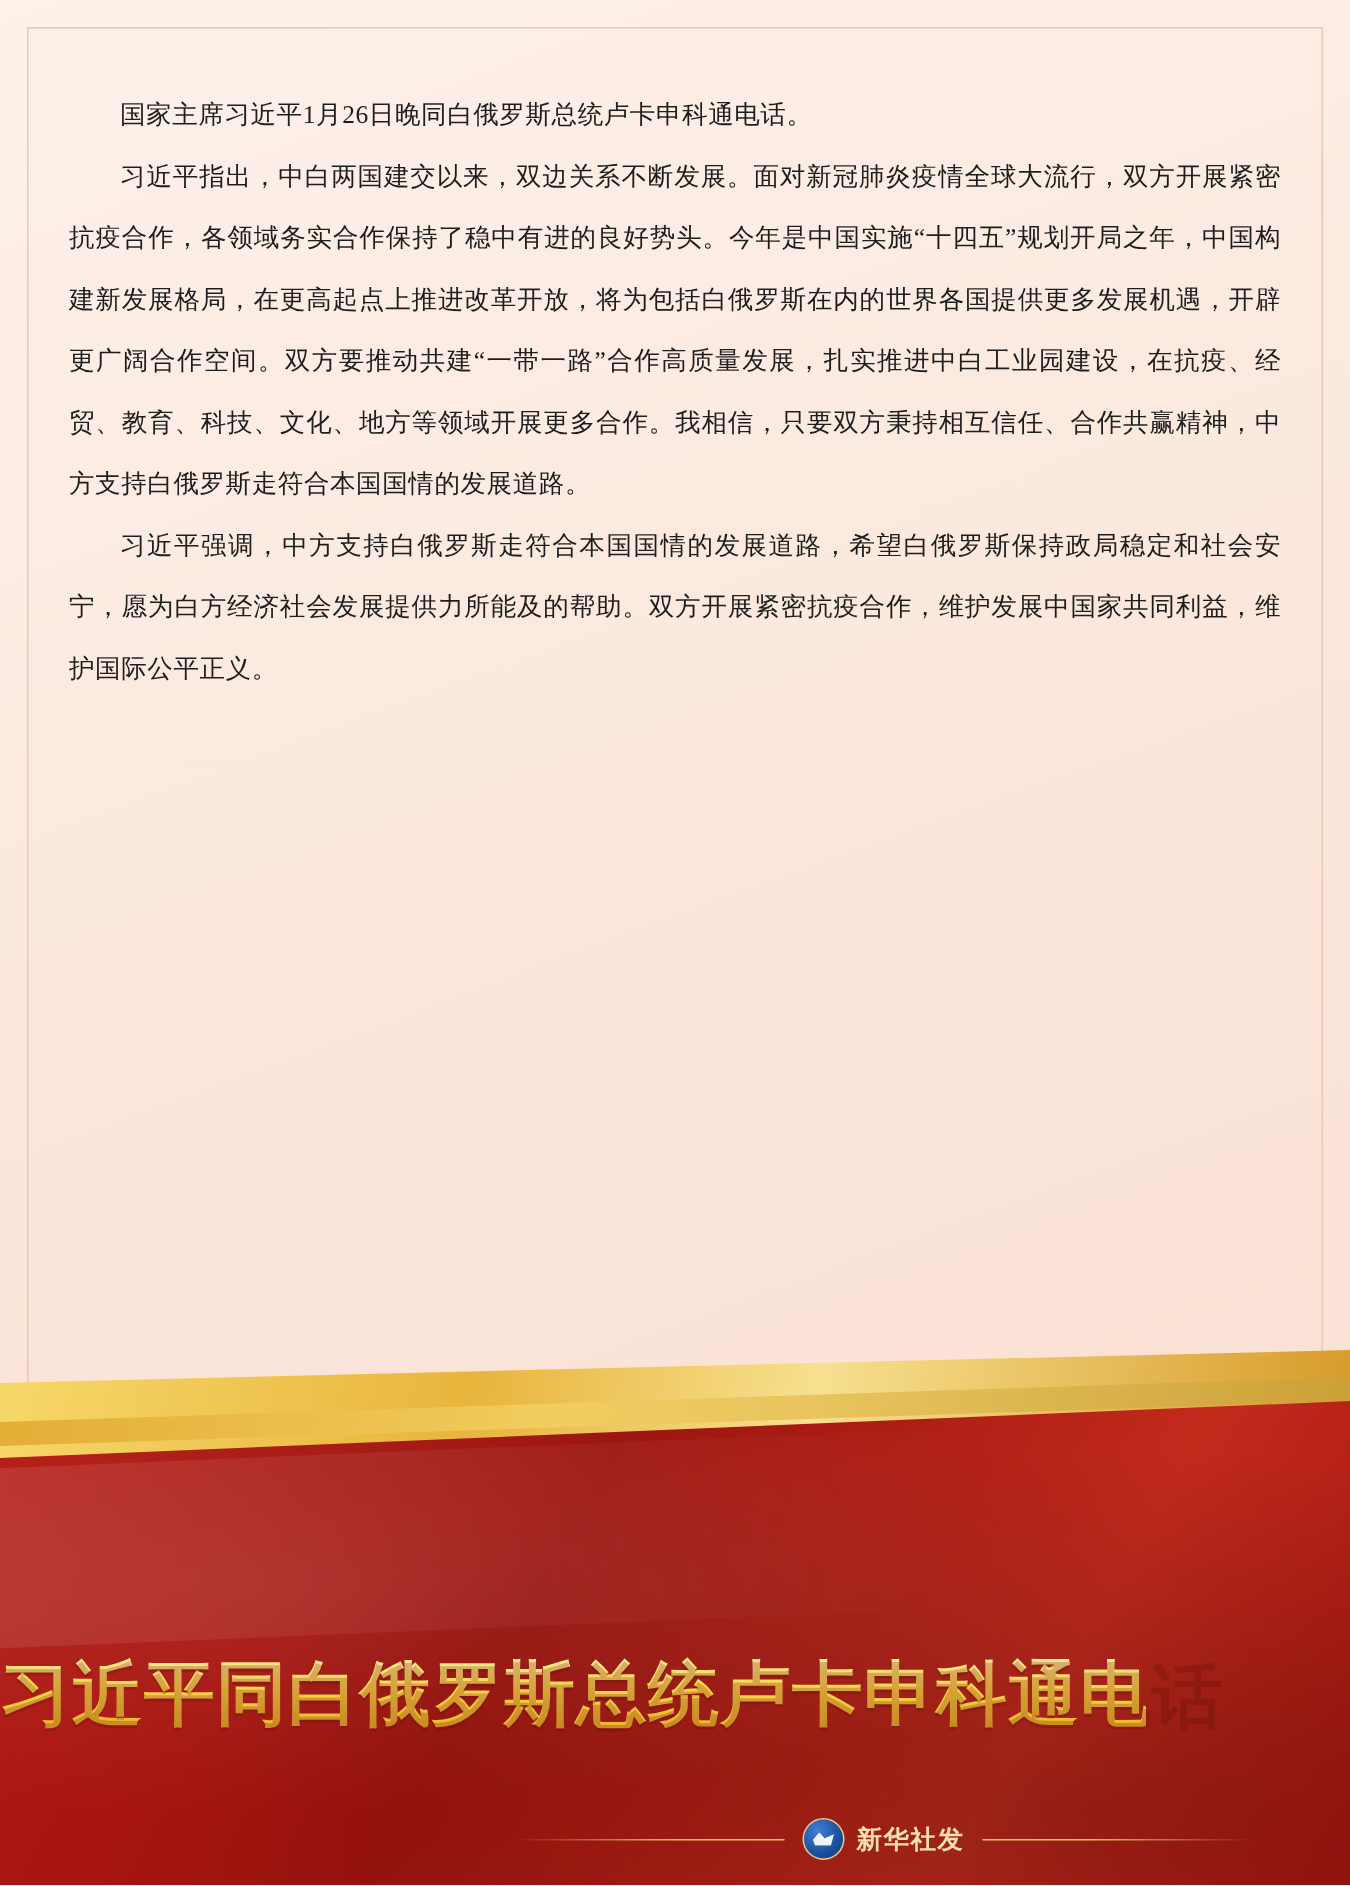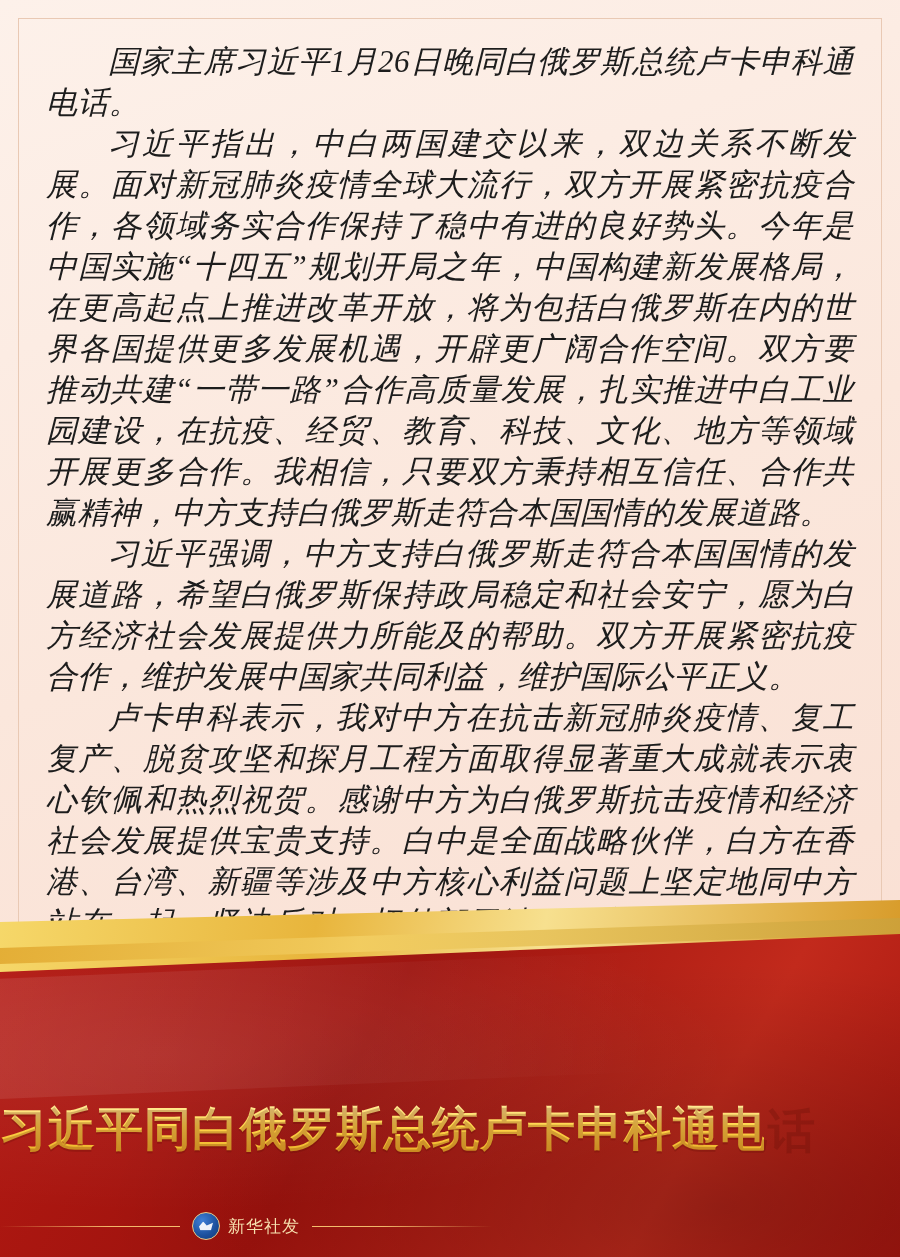--- a/index.html
+++ b/index.html
@@ -30,30 +30,29 @@
     right: 18px;
     bottom: 18px;
     border: 1px solid #e9c9b4;
     pointer-events: none;
   }
 
   
   .article {
     position: absolute;
     left: 46px;
-    top: 41px;
+    top: 56px;
     width: 808px;
     height: 840px;
     color: #1d1d1d;
-    font-size: 31px;
+    font-size: 17px;
     line-height: 41px;
     letter-spacing: 0.4px;
     text-align: justify;
     text-justify: inter-ideograph;
-    font-style: italic;
   }
   .article p {
     margin: 0;
     text-indent: 2em;
   }
 
   
   .gold-band {
     position: absolute;
     left: 0;
@@ -130,22 +129,23 @@
 
   
   .footer {
     position: absolute;
     left: 0;
     top: 1196px;
     width: 835px;
     height: 60px;
     display: flex;
     align-items: center;
-    justify-content: flex-start;
+    justify-content: flex-end;
     gap: 12px;
+    font-weight: bold;
   }
   .rule {
     width: 180px;
     height: 1px;
     background: linear-gradient(90deg, rgba(255,210,120,0) 0%, rgba(255,210,120,0.85) 60%, rgba(255,210,120,0.9) 100%);
   }
   .rule.right {
     background: linear-gradient(270deg, rgba(255,210,120,0) 0%, rgba(255,210,120,0.85) 60%, rgba(255,210,120,0.9) 100%);
   }
   .credit {
@@ -185,21 +185,20 @@
 <body>
 
 <div class="poster">
 
   <div class="frame-line"></div>
 
   <div class="article">
     <p>国家主席习近平1月26日晚同白俄罗斯总统卢卡申科通电话。</p>
     <p>习近平指出，中白两国建交以来，双边关系不断发展。面对新冠肺炎疫情全球大流行，双方开展紧密抗疫合作，各领域务实合作保持了稳中有进的良好势头。今年是中国实施“十四五”规划开局之年，中国构建新发展格局，在更高起点上推进改革开放，将为包括白俄罗斯在内的世界各国提供更多发展机遇，开辟更广阔合作空间。双方要推动共建“一带一路”合作高质量发展，扎实推进中白工业园建设，在抗疫、经贸、教育、科技、文化、地方等领域开展更多合作。我相信，只要双方秉持相互信任、合作共赢精神，中方支持白俄罗斯走符合本国国情的发展道路。</p>
     <p>习近平强调，中方支持白俄罗斯走符合本国国情的发展道路，希望白俄罗斯保持政局稳定和社会安宁，愿为白方经济社会发展提供力所能及的帮助。双方开展紧密抗疫合作，维护发展中国家共同利益，维护国际公平正义。</p>
-    <p>卢卡申科表示，我对中方在抗击新冠肺炎疫情、复工复产、脱贫攻坚和探月工程方面取得显著重大成就表示衷心钦佩和热烈祝贺。感谢中方为白俄罗斯抗击疫情和经济社会发展提供宝贵支持。白中是全面战略伙伴，白方在香港、台湾、新疆等涉及中方核心利益问题上坚定地同中方站在一起，坚决反对一切外部干涉。白方愿同中方积极推进共建“一带一路”和白中工业园建设，加强经贸、地方等各领域合作。祝愿中国人民新春快乐、繁荣安康。</p>
   </div>
 
   <div class="gold-band"></div>
   <div class="gold-band-2"></div>
   <div class="red-panel"></div>
   <div class="red-sheen"></div>
 
   <div class="headline">习近平同白俄罗斯总统卢卡申科通电话</div>
 
   <div class="footer">

